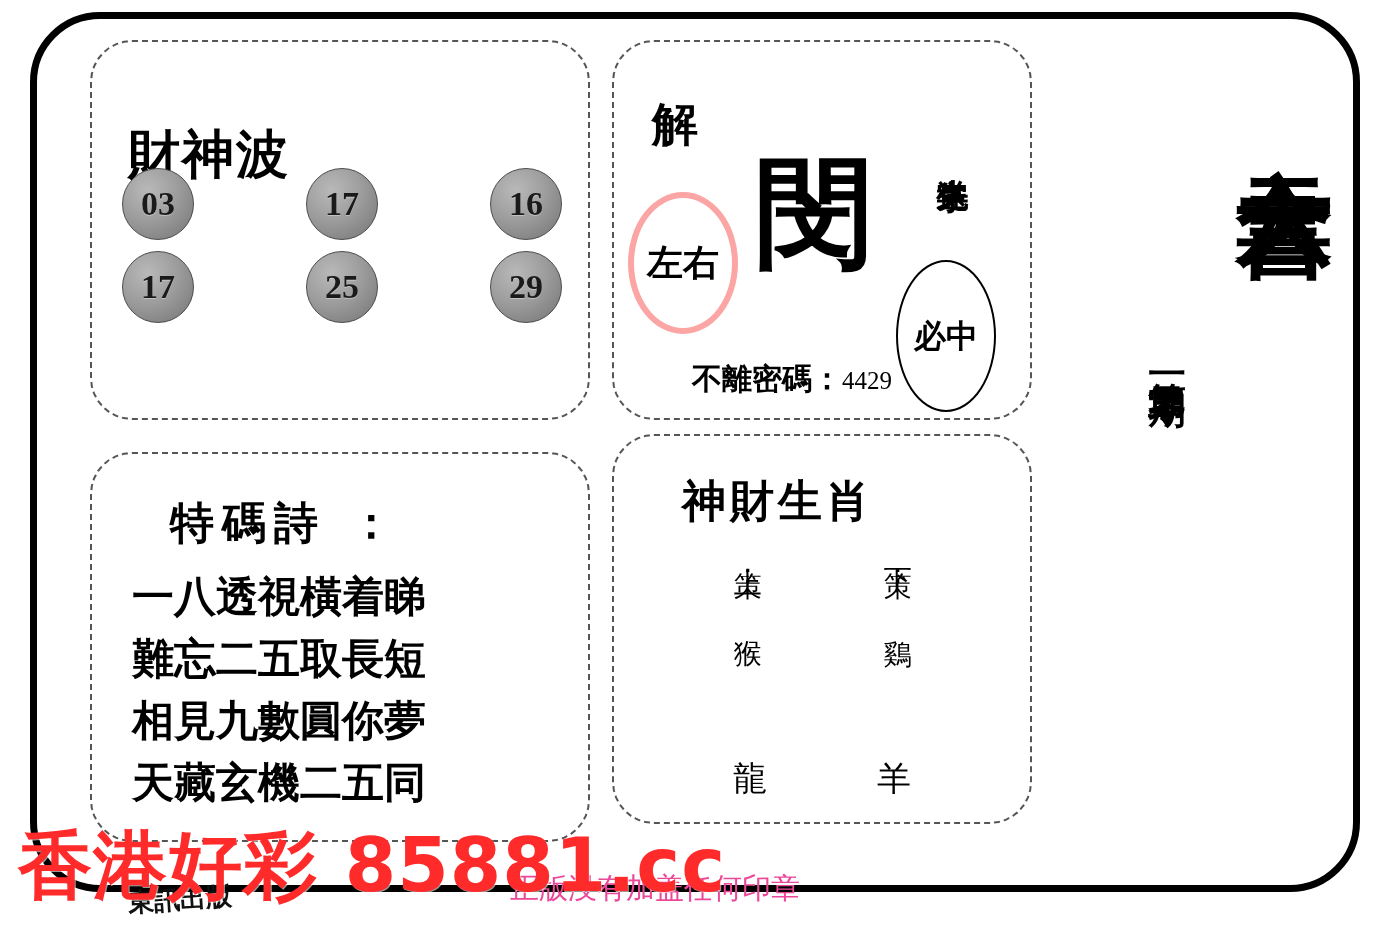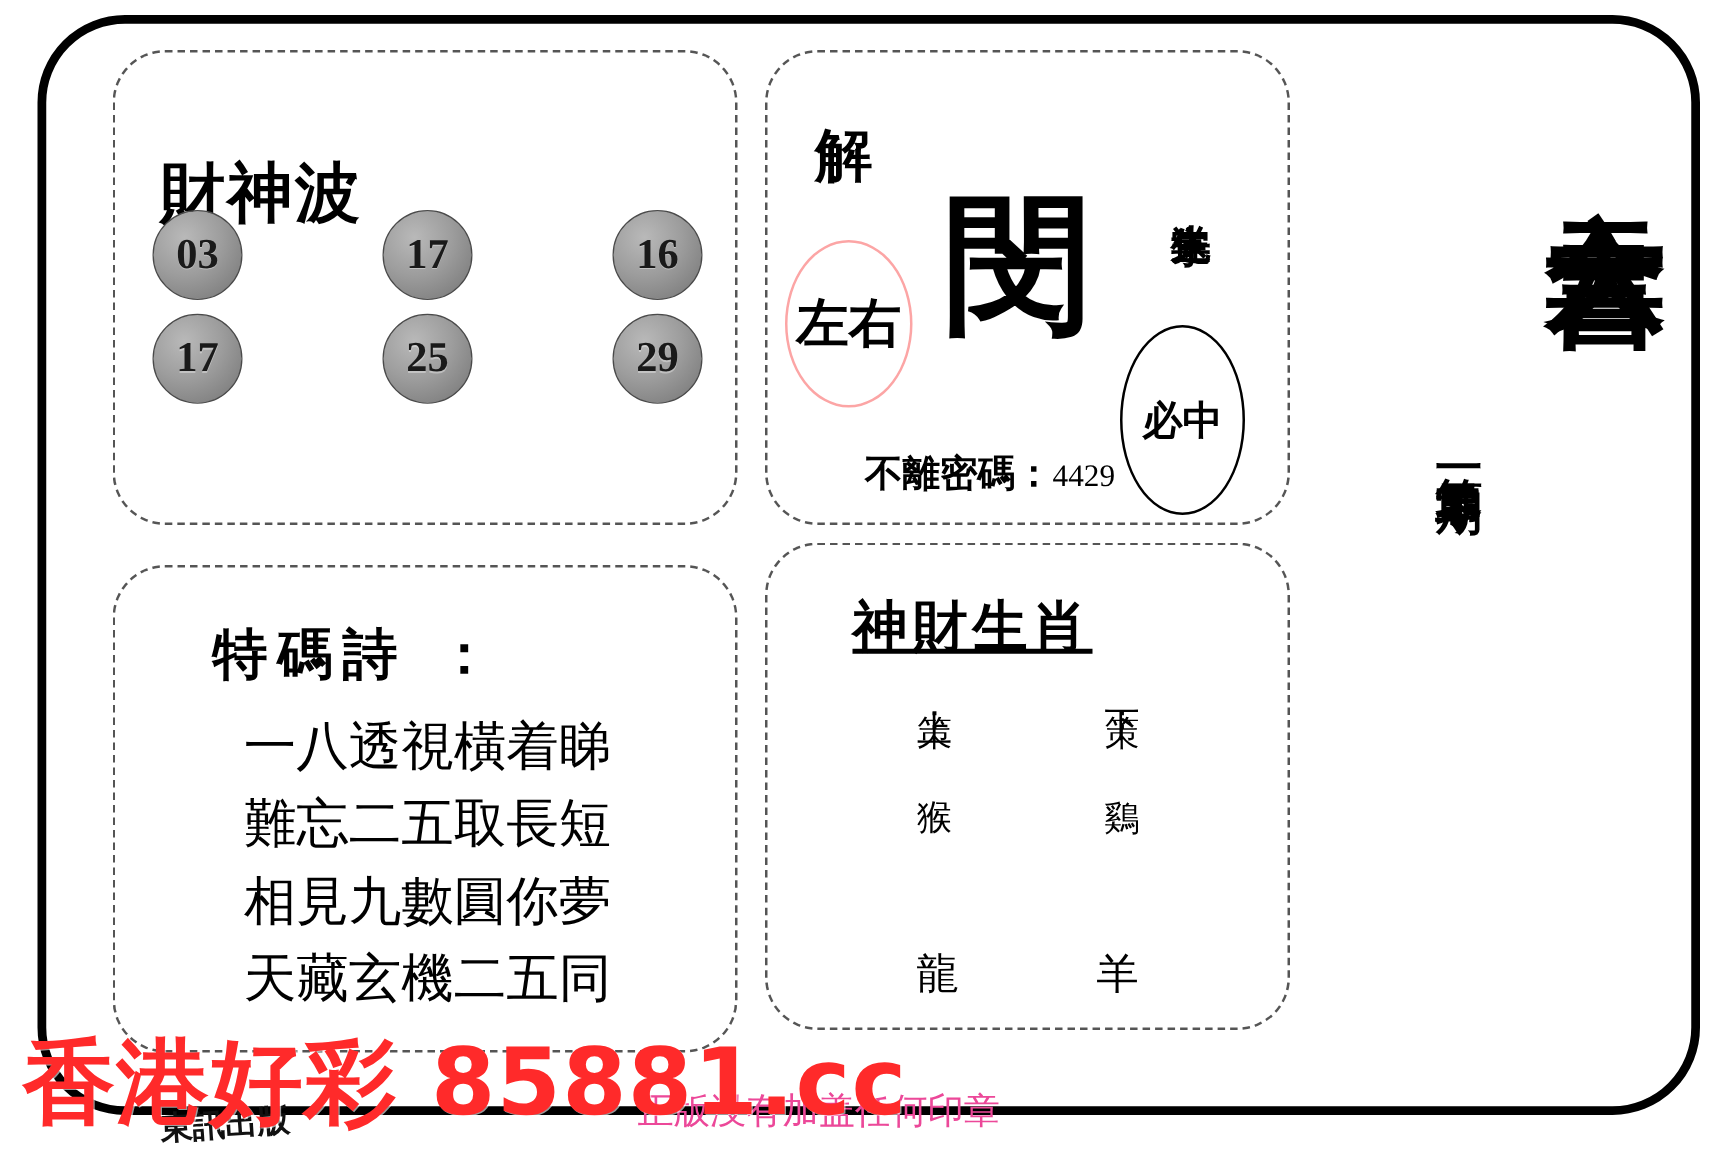--- a/index.html
+++ b/index.html
@@ -103,28 +103,28 @@
     font-size: 46px;
     font-weight: bold;
     font-family: "DejaVu Serif", serif;
   }
   #jie-oval {
     position: absolute;
     left: 14px;
     top: 150px;
     width: 98px;
     height: 130px;
-    border: 2px solid #fca5a5;
+    border: 6px solid #fca5a5;
     border-radius: 50%;
     display: flex;
     flex-direction: column;
     align-items: center;
     justify-content: center;
     line-height: 1.05;
-    font-size: 42px;
+    font-size: 36px;
     font-weight: bold;
   }
   #big-char {
     position: absolute;
     left: 140px;
     top: 110px;
     font-size: 120px;
     font-weight: bold;
     font-family: "DejaVu Serif", serif;
     line-height: 1;
@@ -187,38 +187,38 @@
   }
   .poem-lines {
     position: absolute;
     left: 40px;
     top: 112px;
     width: 420px;
   }
   .poem-line {
     font-size: 42px;
     line-height: 1.48;
-    text-align: center;
-    font-family: "DejaVu Serif", serif;
+    text-align: left;
+    font-family: "DejaVu Serif", serif;
+    font-weight: bold;
   }
   
   #panel-zodiac {
     left: 612px;
     top: 434px;
     width: 420px;
     height: 390px;
   }
   #zodiac-title {
     position: absolute;
     left: 68px;
     top: 36px;
     font-size: 44px;
     font-weight: bold;
     letter-spacing: 4px;
-    text-decoration: underline;
   }
   .zodiac-cols {
     position: absolute;
     left: 0;
     top: 110px;
     width: 100%;
     display: flex;
     justify-content: center;
     gap: 80px;
   }

